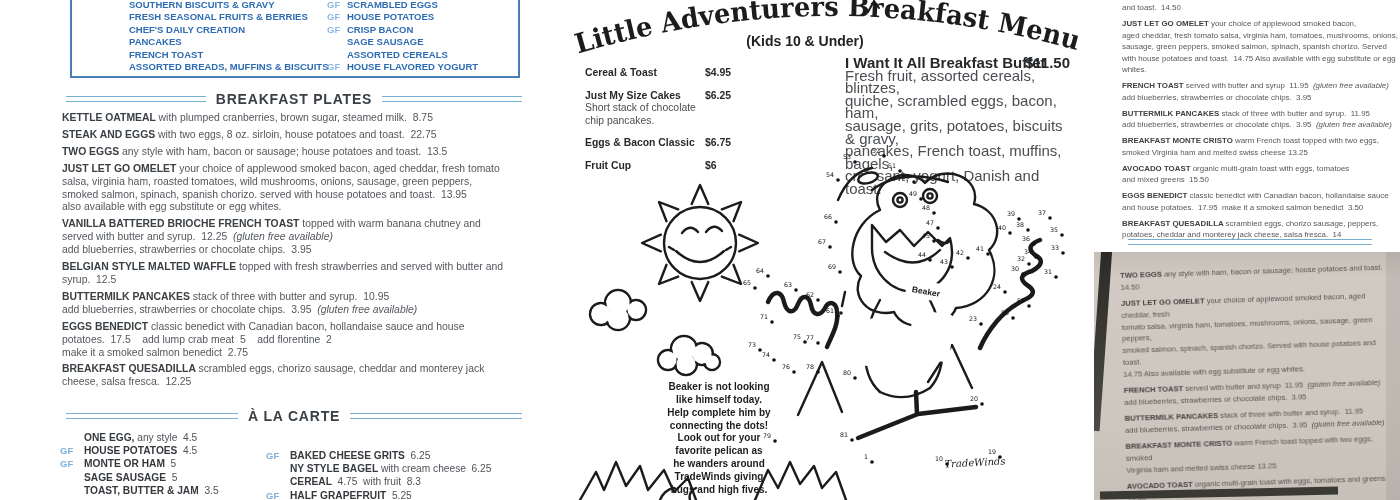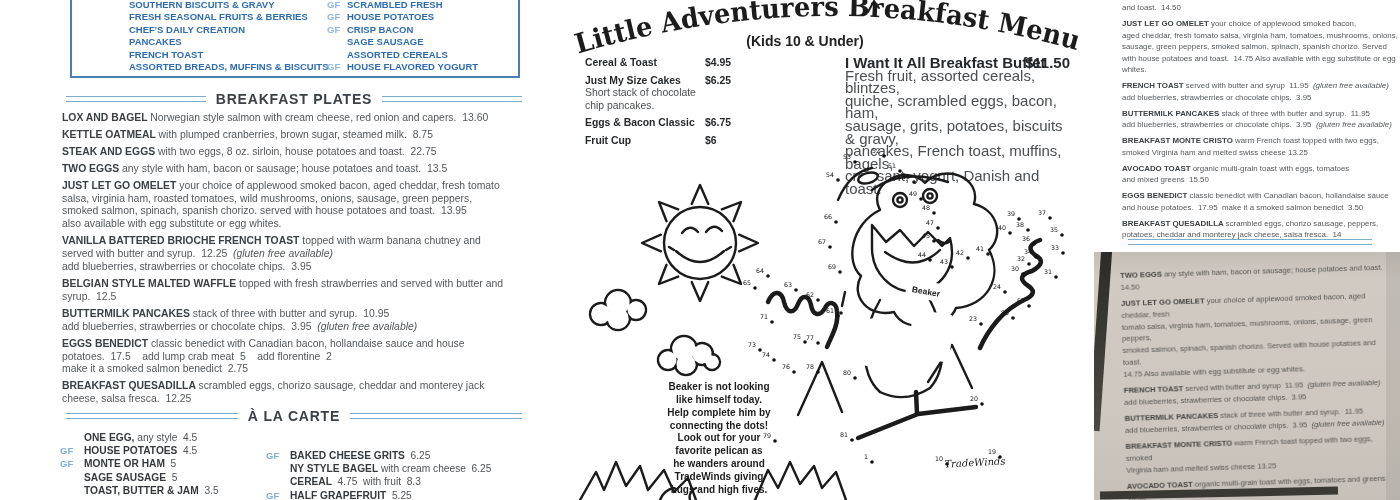--- a/index.html
+++ b/index.html
@@ -10,40 +10,40 @@
   .i{font-style:italic;}
 
   
   .buffet-box{left:70px;top:-14px;width:446px;height:88px;border:2px solid #4a7db3;}
   .bb-col{list-style:none;margin:0;padding:0;font-size:9.5px;font-weight:bold;color:#2d6cb3;line-height:12.4px;}
   .bb-col1{left:94px;top:-1px;width:200px;}
   .bb-col2{left:292px;top:-1px;width:215px;}
   .bb-col li{white-space:nowrap;margin-left:35px;}
   .gf{color:#8bb9e2;font-weight:bold;}
   .bb-col2 .gf{display:inline-block;width:20px;}
-  .rule-header{display:flex;align-items:center;gap:10px;justify-content:flex-end;}
+  .rule-header{display:flex;align-items:center;gap:10px;}
   .rule-header .rule{flex:1;height:3.5px;border-top:1.5px solid #7aaecf;border-bottom:1.5px solid #7aaecf;}
   .rule-header h2{margin:0;font-size:14px;letter-spacing:0.8px;color:#3a4045;font-weight:bold;white-space:nowrap;}
   .hdr-plates{left:66px;top:91px;width:456px;}
   .hdr-alacarte{left:66px;top:408px;width:456px;}
   .plates{left:62px;top:112px;width:442px;font-size:10.4px;line-height:12.9px;}
   .plates p{margin:0 0 4px 0;white-space:pre-wrap;}
   .alc{list-style:none;margin:0;padding:0;font-size:10.2px;line-height:13.2px;color:#4e5257;}
   .alc li{white-space:pre;}
   .alc .gf{display:inline-block;width:24px;font-size:9.5px;color:#7cb0dd;}
   .alc-col1{left:60px;top:431px;width:200px;}
   .alc-col2{left:266px;top:449px;width:250px;}
   .alc .b{color:#35393d;margin-top:28px;}
 
   
   .kids-title-svg{left:568px;top:-2px;width:530px;height:62px;}
   .arc-text{font-family:"DejaVu Serif",serif;font-weight:bold;font-size:27px;fill:#1c1c1c;}
   .kids-sub{left:695px;top:33px;width:220px;text-align:center;font-size:14px;font-weight:bold;color:#222;}
   .kids-items{left:585px;top:57px;width:210px;font-size:10.4px;line-height:12.6px;color:#4a4e52;}
-  .kids-items .kitem{position:relative;margin:0 0 5px 0;}
+  .kids-items .kitem{position:relative;margin:10px 0 5px 0;}
   .kname{font-weight:bold;color:#26292c;}
   .kprice{position:absolute;left:120px;top:0;font-weight:bold;color:#26292c;}
   .kdesc{white-space:pre-line;}
   .kids-buffet{left:845px;top:57px;width:225px;font-size:15px;line-height:12.6px;color:#4a4e52;position:absolute;}
   .kids-buffet .kprice{left:180px;}
   .help-text{left:650px;top:381px;width:138px;text-align:center;font-size:10px;font-weight:bold;
              color:#1d1d1d;line-height:12.85px;white-space:pre-line;}
   .doodle{left:570px;top:55px;width:525px;height:445px;}
   .doodle path,.doodle ellipse,.doodle circle.ln,.doodle polyline,.doodle line
         {fill:none;stroke:#1b1b1b;stroke-width:2.4;stroke-linecap:round;stroke-linejoin:round;}
@@ -82,37 +82,36 @@
 
     <li><span class="gf"></span><span>SOUTHERN BISCUITS &amp; GRAVY</span></li>
         <li><span class="gf"></span><span>FRESH SEASONAL FRUITS &amp; BERRIES</span></li>
         <li><span class="gf"></span><span>CHEF'S DAILY CREATION</span></li>
         <li><span class="gf"></span><span>PANCAKES</span></li>
         <li><span class="gf"></span><span>FRENCH TOAST</span></li>
         <li><span class="gf"></span><span>ASSORTED BREADS, MUFFINS &amp; BISCUITS</span></li>
       </ul>
     <ul class="abs bb-col bb-col2">
 
-    <li><span class="gf">GF</span><span>SCRAMBLED FRESH</span></li>
+    <li><span class="gf">GF</span><span>SCRAMBLED EGGS</span></li>
         <li><span class="gf">GF</span><span>HOUSE POTATOES</span></li>
         <li><span class="gf">GF</span><span>CRISP BACON</span></li>
         <li><span class="gf"></span><span>SAGE SAUSAGE</span></li>
         <li><span class="gf"></span><span>ASSORTED CEREALS</span></li>
         <li><span class="gf">GF</span><span>HOUSE FLAVORED YOGURT</span></li>
       </ul>
 
     <div class="abs rule-header hdr-plates">
       <span class="rule"></span>
       <h2>BREAKFAST PLATES</h2>
       <span class="rule"></span>
     </div>
 
     <div class="abs plates">
 
-    <p class="plate"><span class="b">LOX AND BAGEL </span><span>Norwegian style salmon with cream cheese, red onion and capers.  13.60</span></p>
         <p class="plate"><span class="b">KETTLE OATMEAL </span><span>with plumped cranberries, brown sugar, steamed milk.  8.75</span></p>
         <p class="plate"><span class="b">STEAK AND EGGS </span><span>with two eggs, 8 oz. sirloin, house potatoes and toast.  22.75</span></p>
         <p class="plate"><span class="b">TWO EGGS </span><span>any style with ham, bacon or sausage; house potatoes and toast.  13.5</span></p>
         <p class="plate"><span class="b">JUST LET GO OMELET </span><span>your choice of applewood smoked bacon, aged cheddar, fresh tomato salsa, virginia ham, roasted tomatoes, wild mushrooms, onions, sausage, green peppers, smoked salmon, spinach, spanish chorizo. served with house potatoes and toast.  13.95
 also available with egg substitute or egg whites.</span></p>
         <p class="plate"><span class="b">VANILLA BATTERED BRIOCHE FRENCH TOAST </span><span>topped with warm banana chutney and served with butter and syrup.  12.25  </span><span class="i">(gluten free available)</span><span>
 add blueberries, strawberries or chocolate chips.  3.95</span></p>
         <p class="plate"><span class="b">BELGIAN STYLE MALTED WAFFLE </span><span>topped with fresh strawberries and served with butter and syrup.  12.5</span></p>
         <p class="plate"><span class="b">BUTTERMILK PANCAKES </span><span>stack of three with butter and syrup.  10.95
 add blueberries, strawberries or chocolate chips.  3.95  </span><span class="i">(gluten free available)</span></p>

